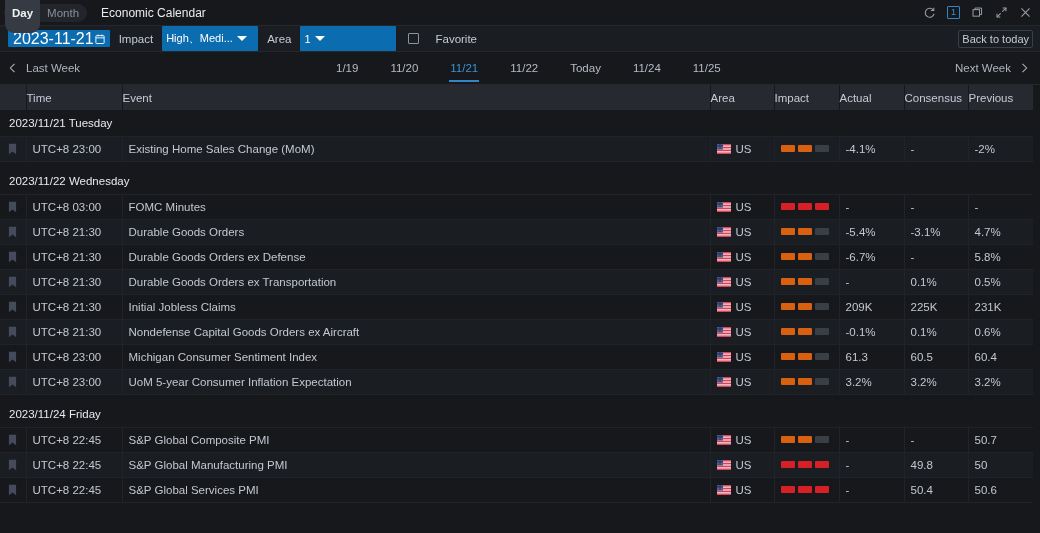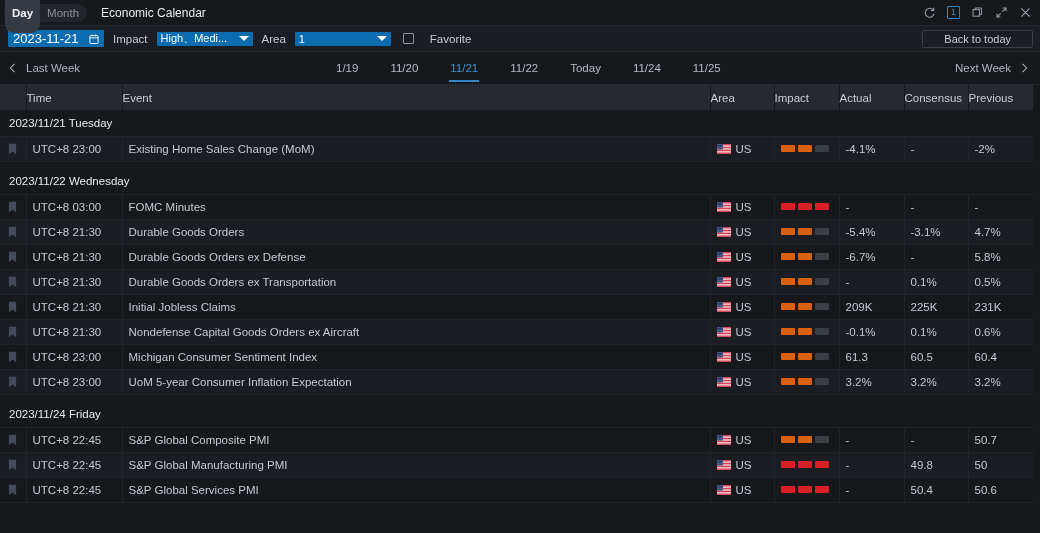--- a/index.html
+++ b/index.html
@@ -45,38 +45,38 @@
     background: #1a1d22;
     border-top: 1px solid #24272d;
     border-bottom: 1px solid #24272d;
     display: flex; align-items: center; gap: 9px;
     padding: 0 7px 0 8px;
   }
   .datebox {
     background: #0c6cb0; color: #ffffff;
     height: 17px; min-width: 96px;
     display: flex; align-items: center; justify-content: space-between;
-    font-size: 13px; padding: 0 4px 0 5px; border-radius: 1px;
+    font-size: 16px; padding: 0 4px 0 5px; border-radius: 1px;
   }
   .flabel { font-size: 11.5px; color: #c6cbd4; }
   .selbox {
-    background: #0c6cb0; color: #ffffff; height: 14px;
-    display: flex; align-items: center; justify-content: space-between;
+    background: #0c6cb0; color: #ffffff; height: 25px;
+    display: flex; align-items: center; 
     font-size: 11px; padding: 0 4px 0 4px; border-radius: 1px;
   }
   .selbox.impact { width: 96px; }
   .selbox.area { width: 96px; }
   .caret { width: 0; height: 0; border-left: 5px solid transparent; border-right: 5px solid transparent; border-top: 5px solid #ffffff; margin-left: 4px; }
   .chk { display: flex; align-items: center; gap: 16px; margin-left: 3px; }
   .chkbox { width: 11px; height: 11px; border: 1px solid #8d939e; border-radius: 1px; background: transparent; }
   .backtoday {
     margin-left: auto;
     border: 1px solid #3a3f47; border-radius: 2px;
     font-size: 11px; color: #c6cbd4;
-    padding: 2px 21px; background: transparent;
+    padding: 2px 3px; background: transparent;
     font-family: inherit;
   }
 
   
   .weeknav {
     height: 33px; flex: 0 0 33px;
     background: #16181c;
     border-bottom: 1px solid #24272d;
     display: flex; align-items: center;
     padding: 0 10px 0 7px;

